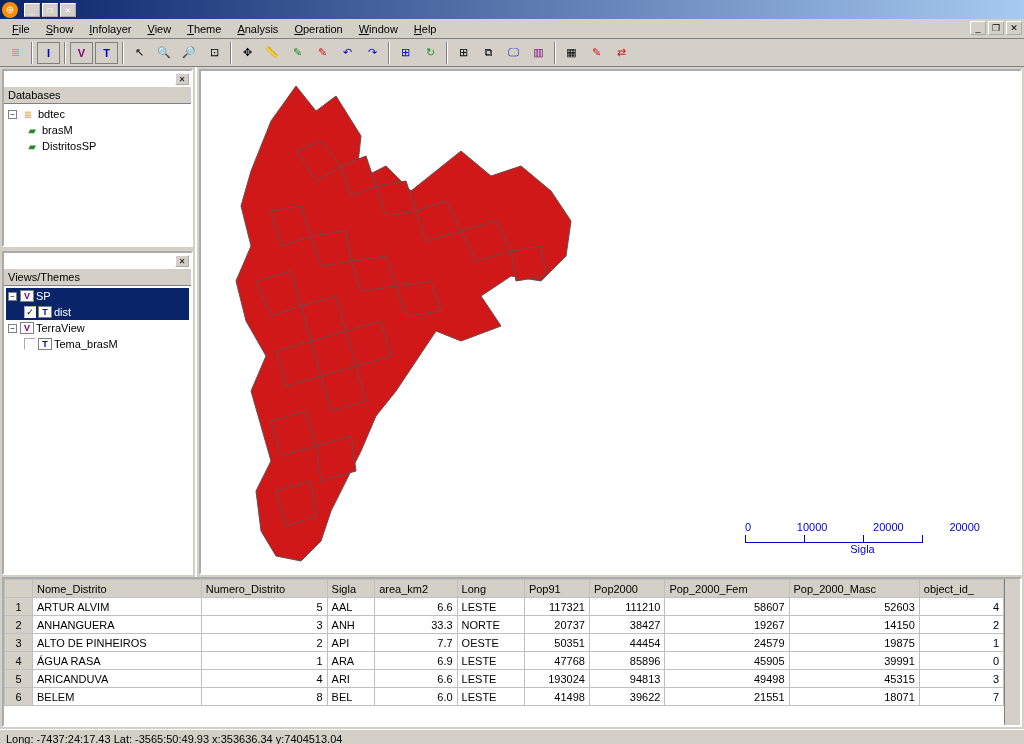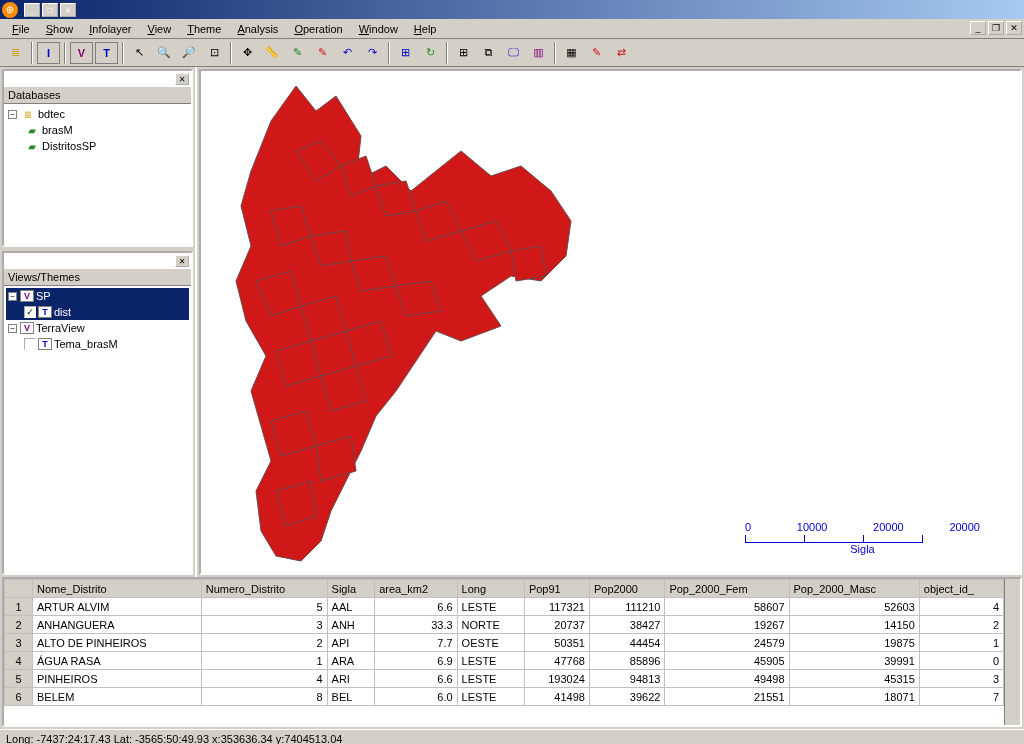--- a/index.html
+++ b/index.html
@@ -277,21 +277,21 @@
             <td class="num">6.9</td>
             <td>LESTE</td>
             <td class="num">47768</td>
             <td class="num">85896</td>
             <td class="num">45905</td>
             <td class="num">39991</td>
             <td class="num">0</td>
           </tr>
           <tr>
             <td class="row-hdr">5</td>
-            <td>PINHEIROS</td>
+            <td>ARICANDUVA</td>
             <td class="num">4</td>
             <td>ARI</td>
             <td class="num">6.6</td>
             <td>LESTE</td>
             <td class="num">193024</td>
             <td class="num">94813</td>
             <td class="num">49498</td>
             <td class="num">45315</td>
             <td class="num">3</td>
           </tr>

